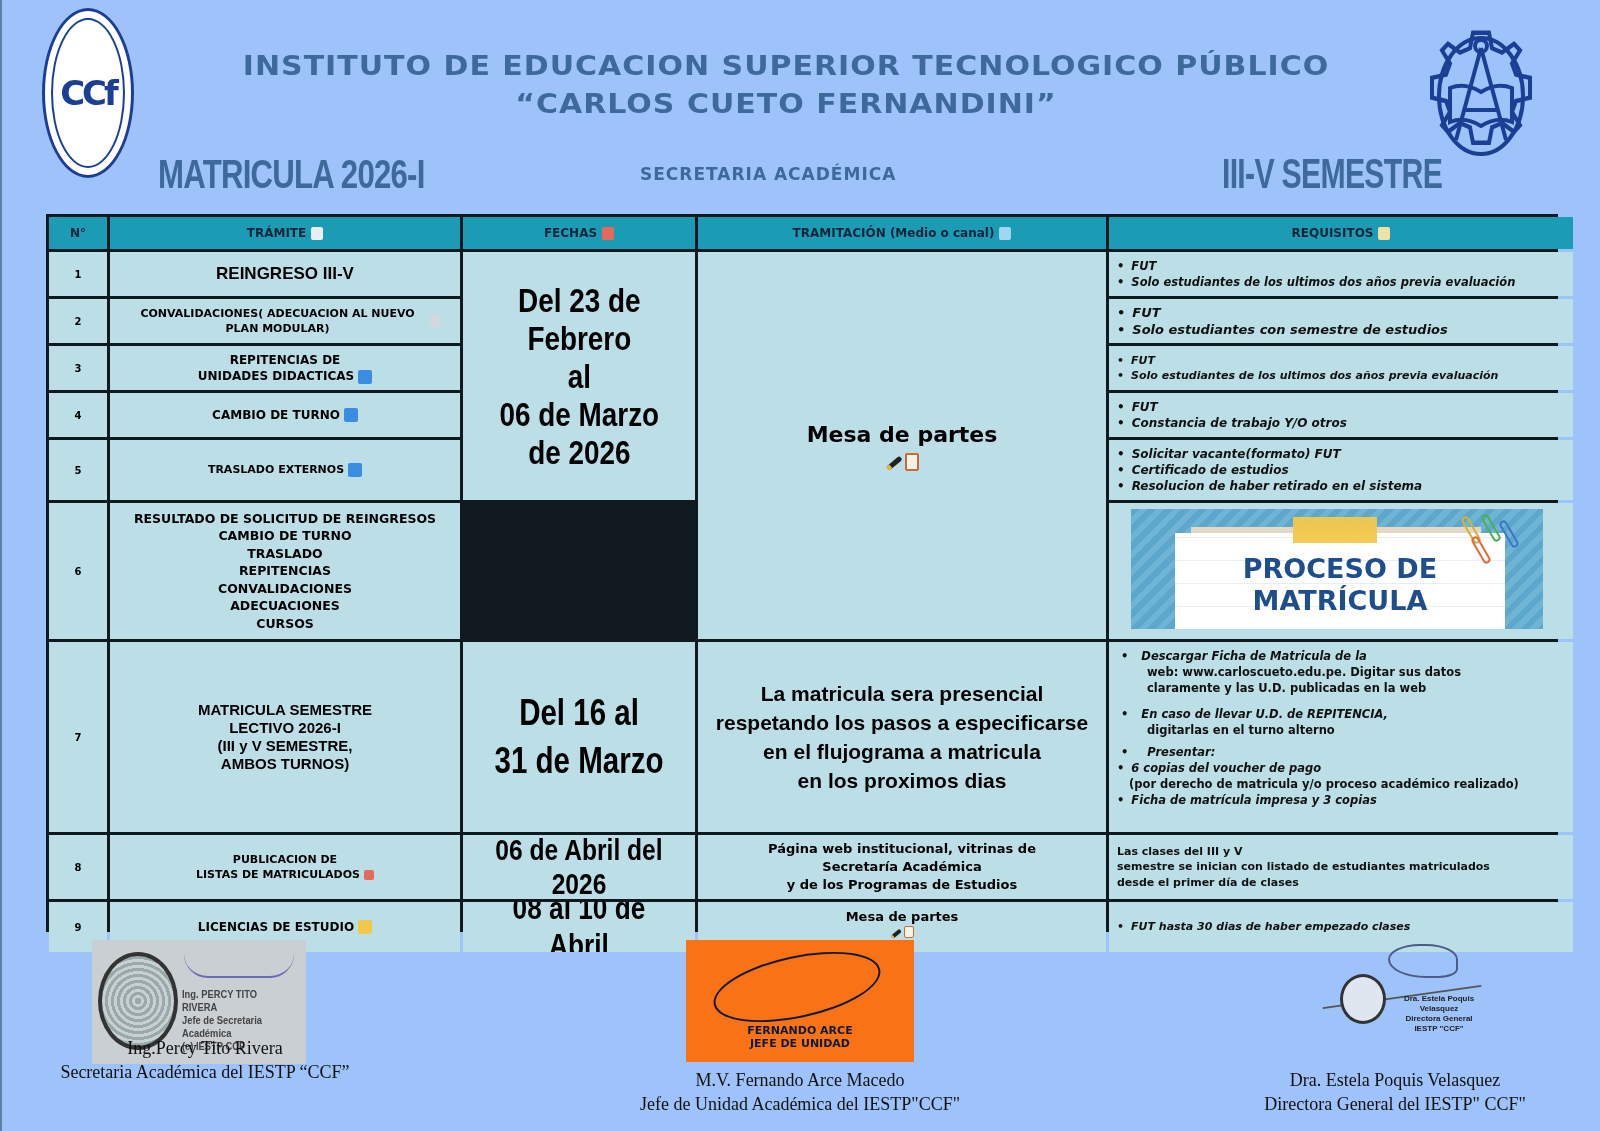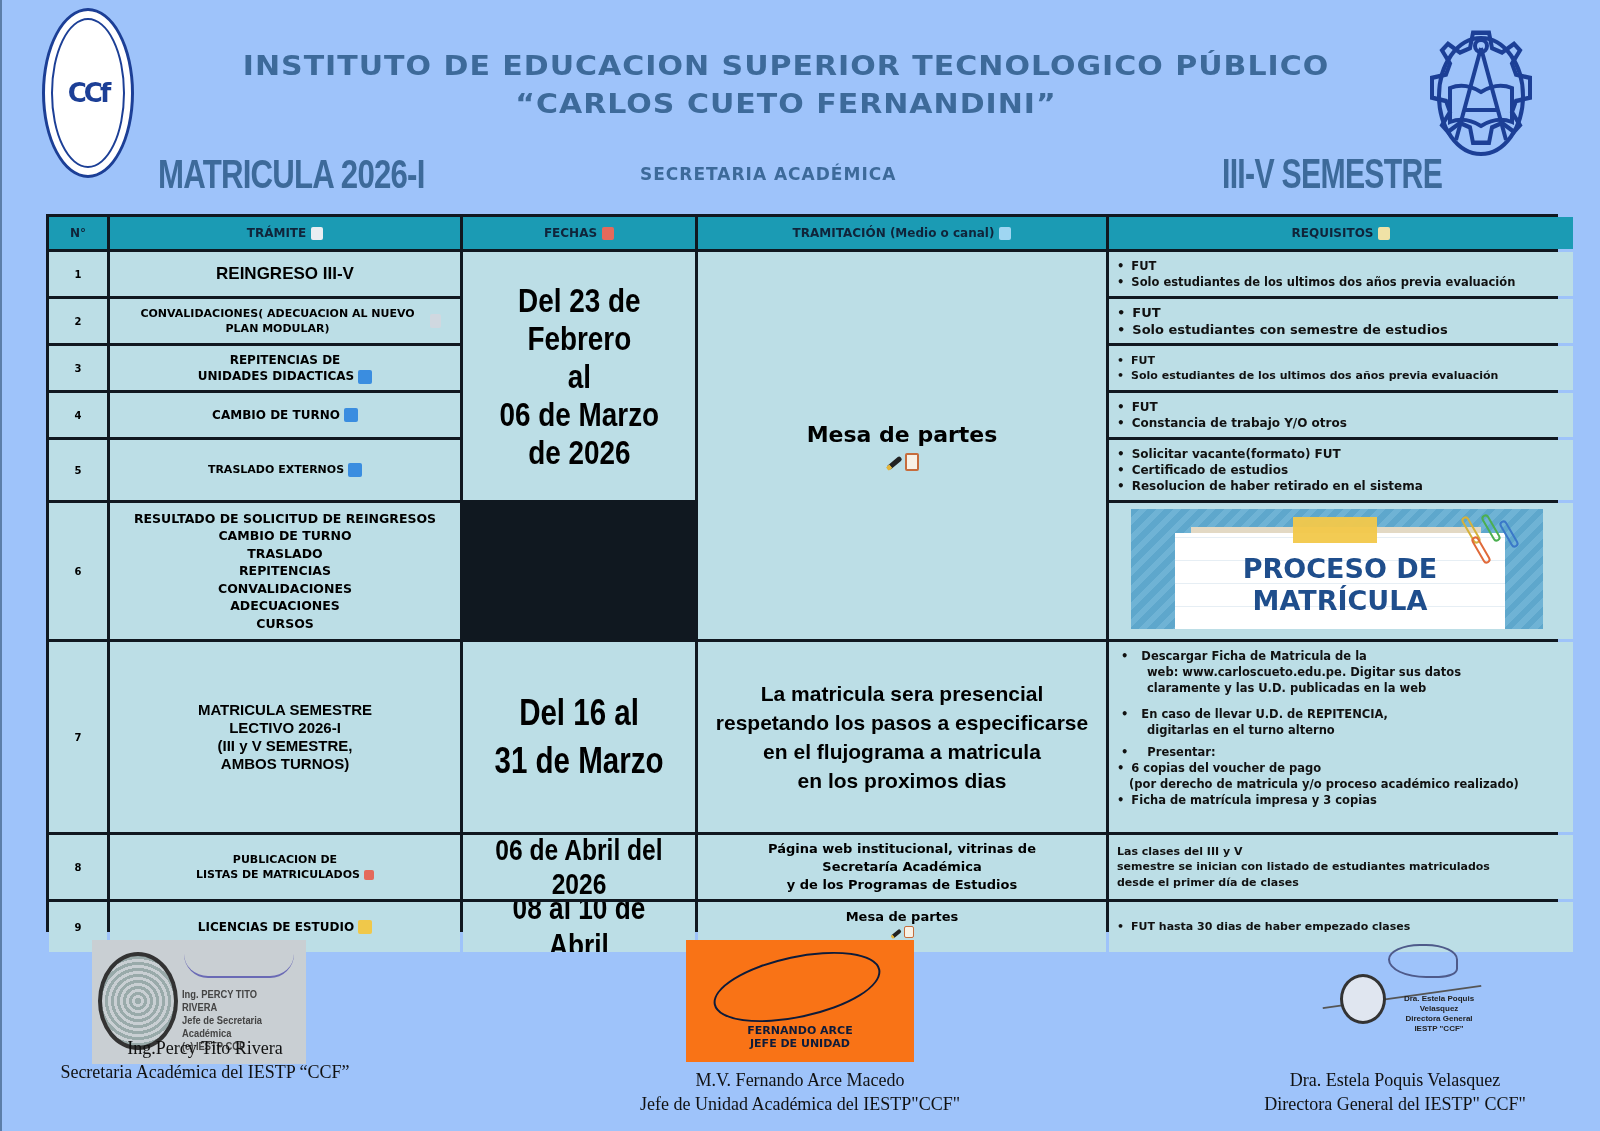--- a/index.html
+++ b/index.html
@@ -15,21 +15,21 @@
   
   .logo-left {
     position: absolute; left: 42px; top: 8px; width: 92px; height: 170px;
     border-radius: 50%; background: #fff; border: 3px solid #1c3f96;
     display: flex; align-items: center; justify-content: center; flex-direction: column;
   }
   .logo-left .inner-ring {
     width: 74px; height: 150px; border-radius: 50%; border: 2px solid #1c3f96;
     display: flex; align-items: center; justify-content: center;
   }
-  .logo-left .ccf { font-family: "DejaVu Sans", sans-serif; font-weight: bold; font-size: 26px; color: #1c3f96; letter-spacing: -3px; }
+  .logo-left .ccf { font-family: "DejaVu Sans", sans-serif; font-weight: bold; font-size: 34px; color: #1c3f96; letter-spacing: -3px; }
   .logo-right { position: absolute; left: 1412px; top: 12px; width: 138px; height: 160px; }
 
   .title1 {
     position: absolute; left: 196px; top: 48px; width: 1180px; text-align: center;
     font-family: "DejaVu Sans", sans-serif; font-weight: bold; font-size: 30px;
     color: #3d6a9a; letter-spacing: 1px; transform: scaleY(0.9);
   }
   .title2 {
     position: absolute; left: 196px; top: 86px; width: 1180px; text-align: center;
     font-family: "DejaVu Sans", sans-serif; font-weight: bold; font-size: 30px;
@@ -87,21 +87,21 @@
     flex-direction: column;
   }
   .medio.big { font-size: 22px; line-height: 28px; }
   .medio.para { font-family: "Liberation Sans", sans-serif; font-size: 21px; line-height: 29px; }
   .req {
     justify-content: flex-start; align-items: flex-start; text-align: left; flex-direction: column;
     font-family: "DejaVu Sans", sans-serif; font-weight: bold; font-size: 11.5px; line-height: 16px;
     padding: 4px 8px; color: #111;
   }
   .req.center-v { justify-content: center; }
-  .req .li { display: flex; }
+  .req .li { display: flex; font-style: italic; }
   .req .li::before { content: "•"; margin-right: 7px; }
   .req .indent { padding-left: 30px; }
   .req .gap { height: 10px; }
   .req.lg { font-size: 13px; line-height: 17px; }
   .req.sm { font-size: 11px; line-height: 15.5px; }
 
   .emoji { display: inline-block; width: 14px; height: 14px; vertical-align: middle; margin-left: 4px; border-radius: 2px; }
   .pen-clip { display: flex; gap: 2px; justify-content: center; margin-top: 4px; }
   .pen { width: 18px; height: 5px; background: #222; border-radius: 2px; transform: rotate(-40deg); margin-top: 8px; border-left: 5px solid #e2b53c; }
   .clip { width: 14px; height: 18px; border: 2px solid #c66c3c; background: #f8f1e6; border-radius: 2px; }

